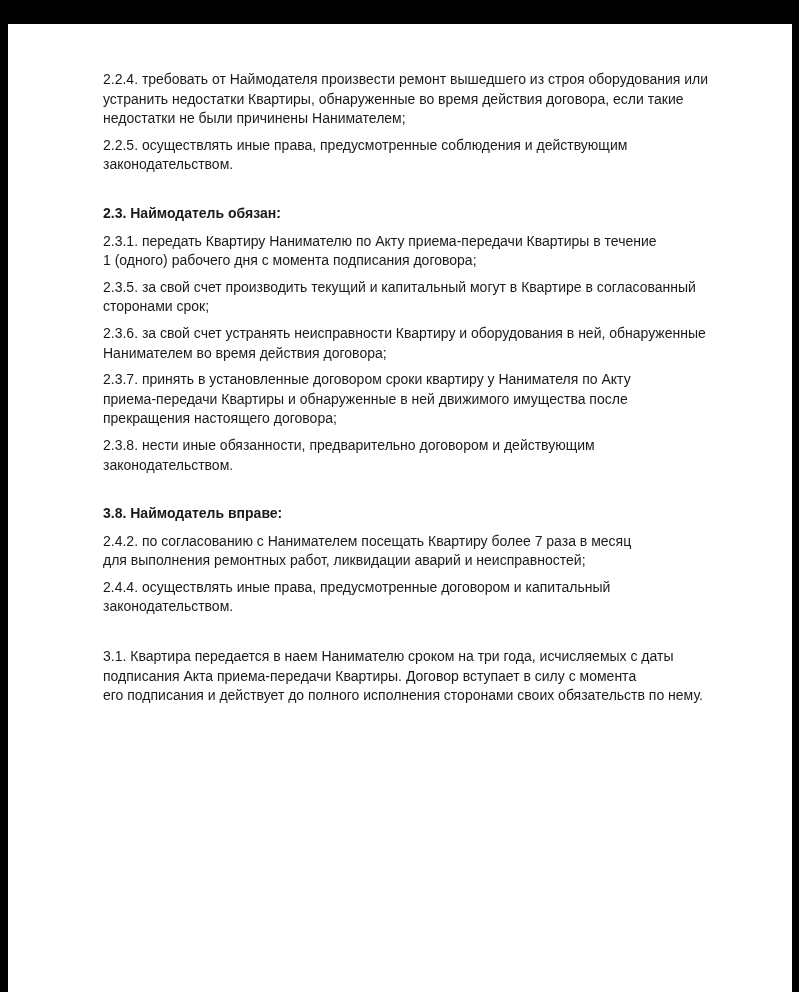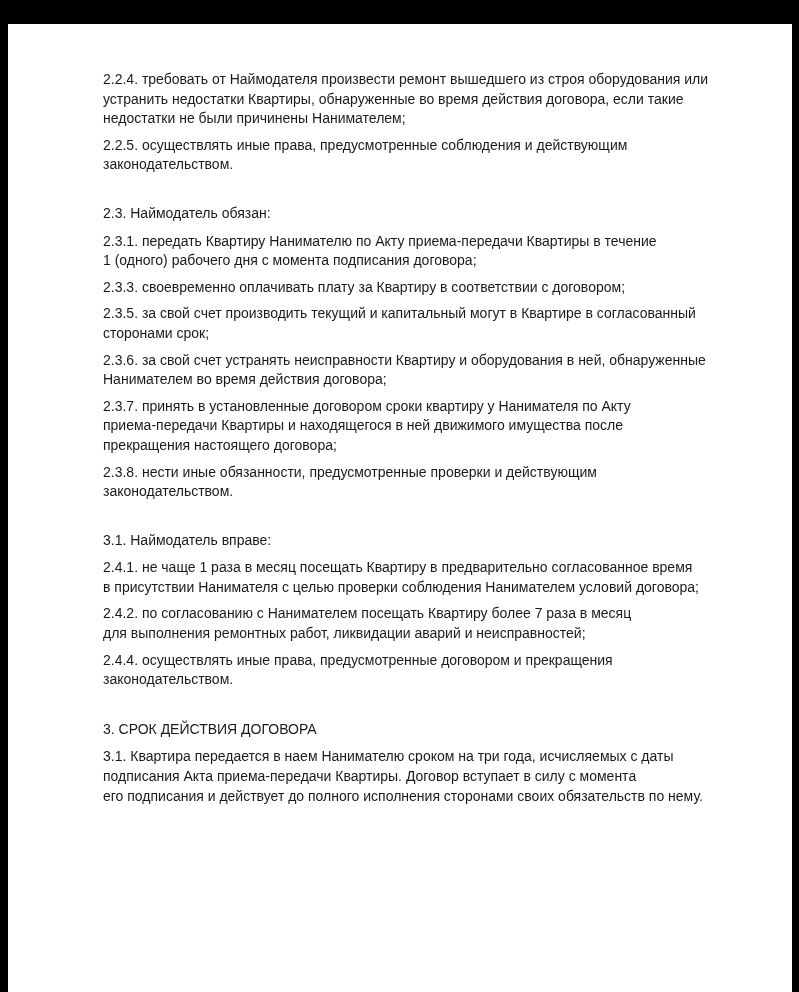--- a/index.html
+++ b/index.html
@@ -27,21 +27,21 @@
       font-family: "Liberation Sans", sans-serif;
       font-size: 14px;
       line-height: 19.6px;
       color: #1a1a1a;
     }
     .para {
       margin: 0 0 7px 0;
       white-space: pre-line;
     }
     .heading {
-      font-weight: normal;
+      font-weight: bold;
       margin: 0 0 8px 0;
     }
     .section-gap { height: 22px; }
     .section-gap-lg { height: 23px; }
   </style>
 </head>
 <body>
 
 <div class="page">
   <div class="content">
@@ -50,42 +50,38 @@
 устранить недостатки Квартиры, обнаруженные во время действия договора, если такие
 недостатки не были причинены Нанимателем;</p>
     <p class="para">2.2.5. осуществлять иные права, предусмотренные соблюдения и действующим
 законодательством.</p>
 
     <div class="section-gap"></div>
 
     <p class="para heading">2.3. Наймодатель обязан:</p>
     <p class="para">2.3.1. передать Квартиру Нанимателю по Акту приема-передачи Квартиры в течение
 1 (одного) рабочего дня с момента подписания договора;</p>
-    <p class="para">2.3.3. своевременно оплачивать плату за Квартиру в соответствии с договором;</p>
     <p class="para">2.3.5. за свой счет производить текущий и капитальный могут в Квартире в согласованный
 сторонами срок;</p>
     <p class="para">2.3.6.  за свой счет устранять неисправности Квартиру и оборудования в ней, обнаруженные
 Нанимателем во время действия договора;</p>
     <p class="para">2.3.7. принять в установленные договором сроки квартиру у Нанимателя по Акту
-приема-передачи Квартиры и находящегося в ней движимого имущества после
+приема-передачи Квартиры и обнаруженные в ней движимого имущества после
 прекращения настоящего договора;</p>
-    <p class="para">2.3.8. нести иные обязанности, предусмотренные проверки и действующим
+    <p class="para">2.3.8. нести иные обязанности, предварительно договором и действующим
 законодательством.</p>
 
     <div class="section-gap"></div>
 
-    <p class="para heading">3.1. Наймодатель вправе:</p>
-    <p class="para">2.4.1. не чаще 1 раза в месяц посещать Квартиру в предварительно согласованное время
-в присутствии Нанимателя с целью проверки соблюдения Нанимателем условий договора;</p>
+    <p class="para heading">3.8. Наймодатель вправе:</p>
     <p class="para">2.4.2. по согласованию с Нанимателем посещать Квартиру более 7 раза в месяц
 для выполнения ремонтных работ, ликвидации аварий и неисправностей;</p>
-    <p class="para">2.4.4. осуществлять иные права, предусмотренные договором и прекращения
+    <p class="para">2.4.4. осуществлять иные права, предусмотренные договором и капитальный
 законодательством.</p>
 
     <div class="section-gap-lg"></div>
 
-    <p class="para heading">3. СРОК ДЕЙСТВИЯ ДОГОВОРА</p>
     <p class="para">3.1. Квартира передается в наем Нанимателю сроком на три года, исчисляемых с даты
 подписания Акта приема-передачи Квартиры. Договор вступает в силу с момента
 его подписания и действует до полного исполнения сторонами своих обязательств по нему.</p>
 
   </div>
 </div>
 
 </body></html>

